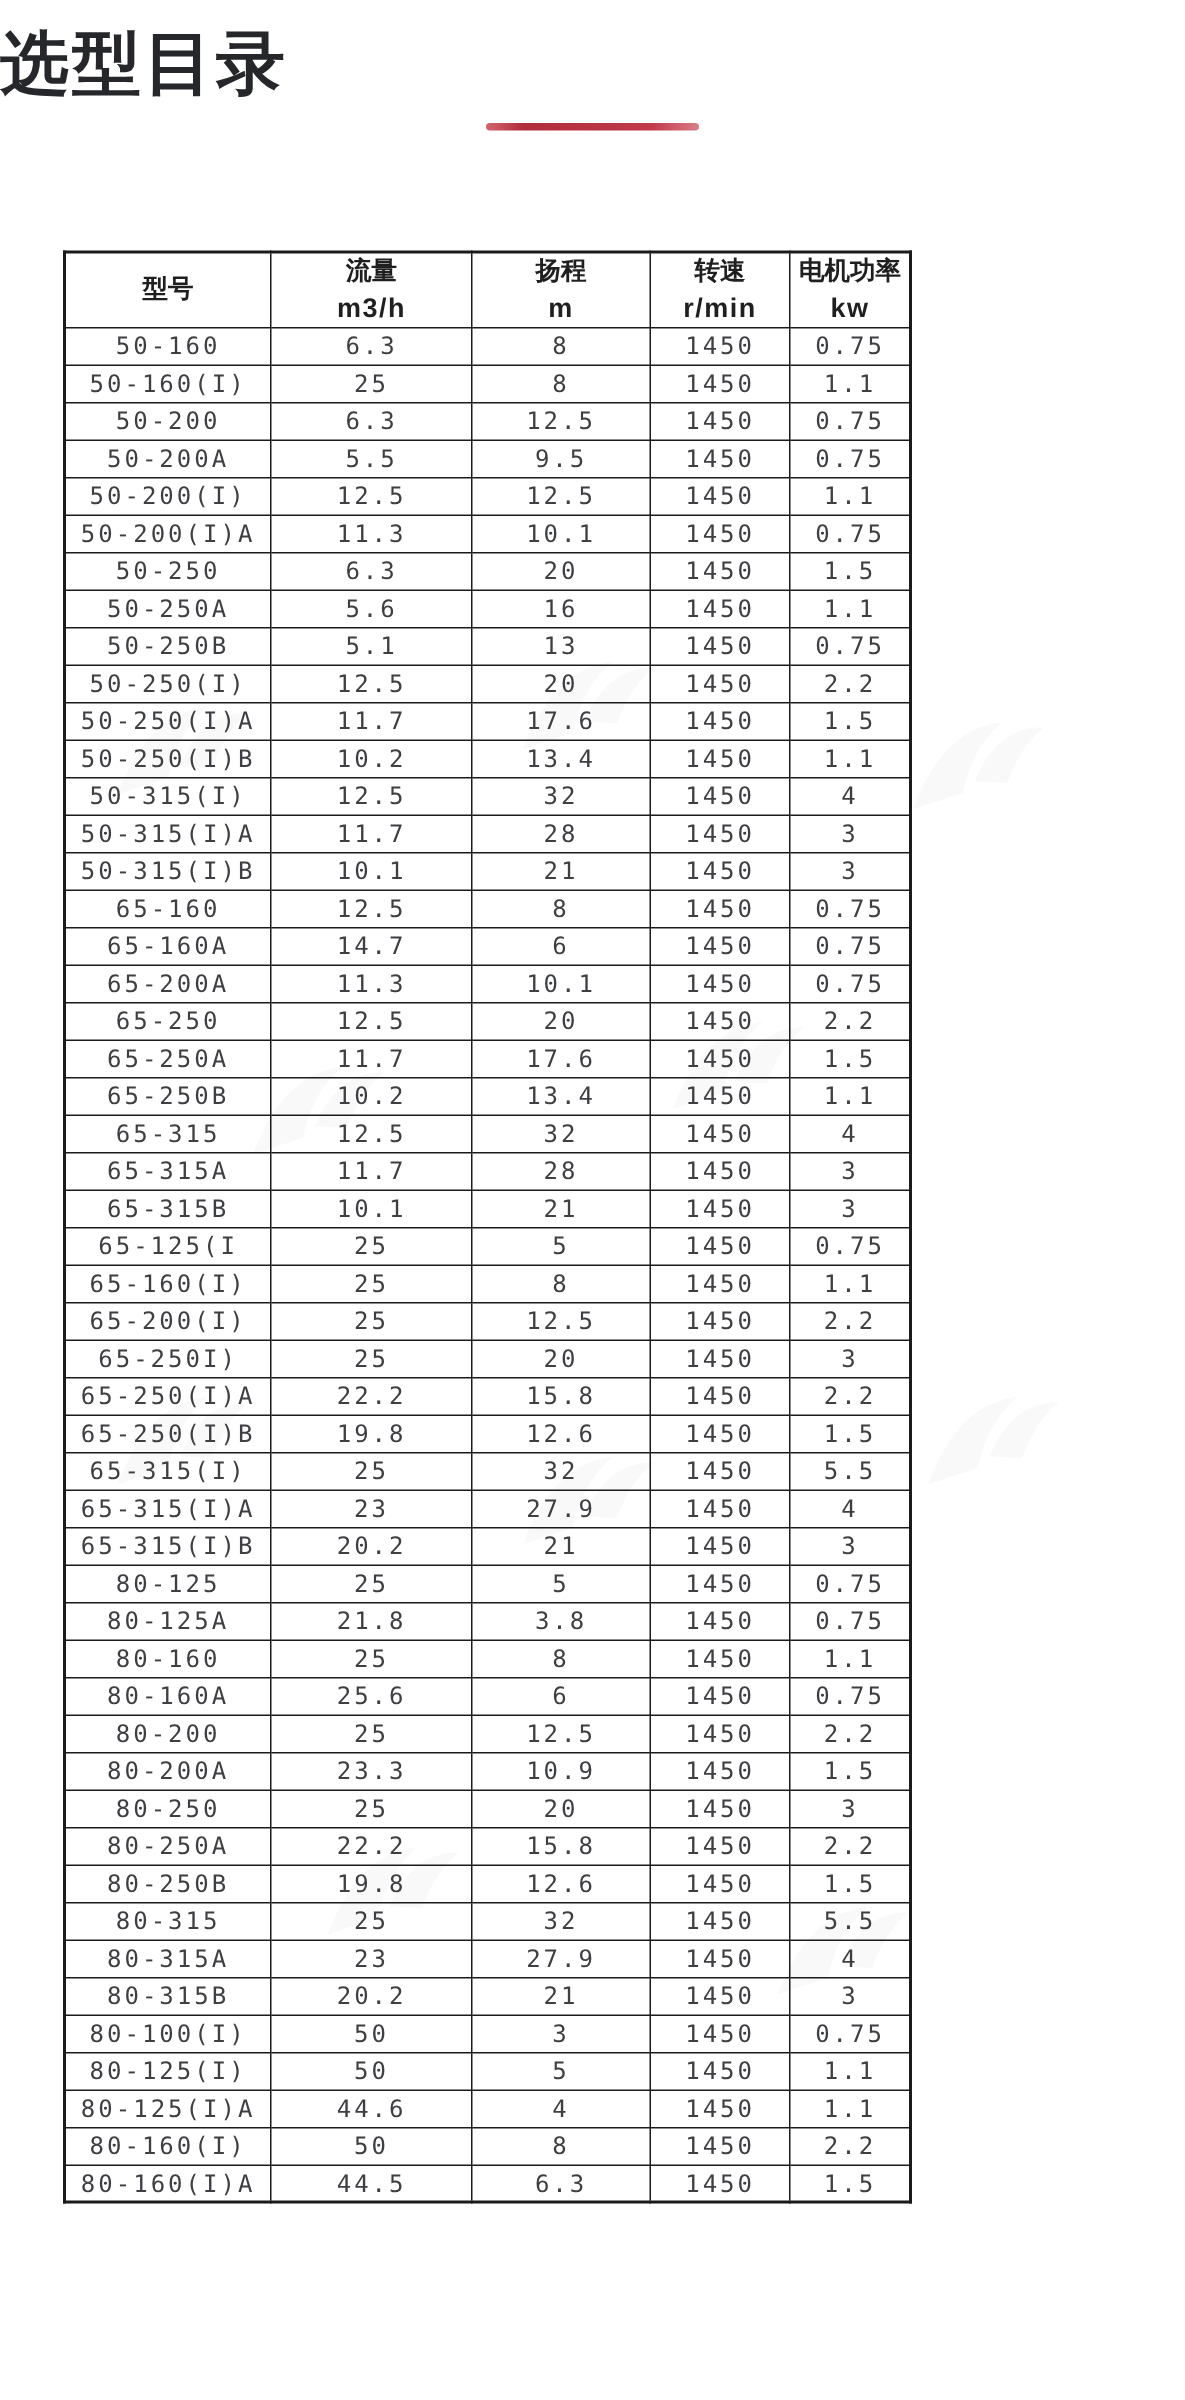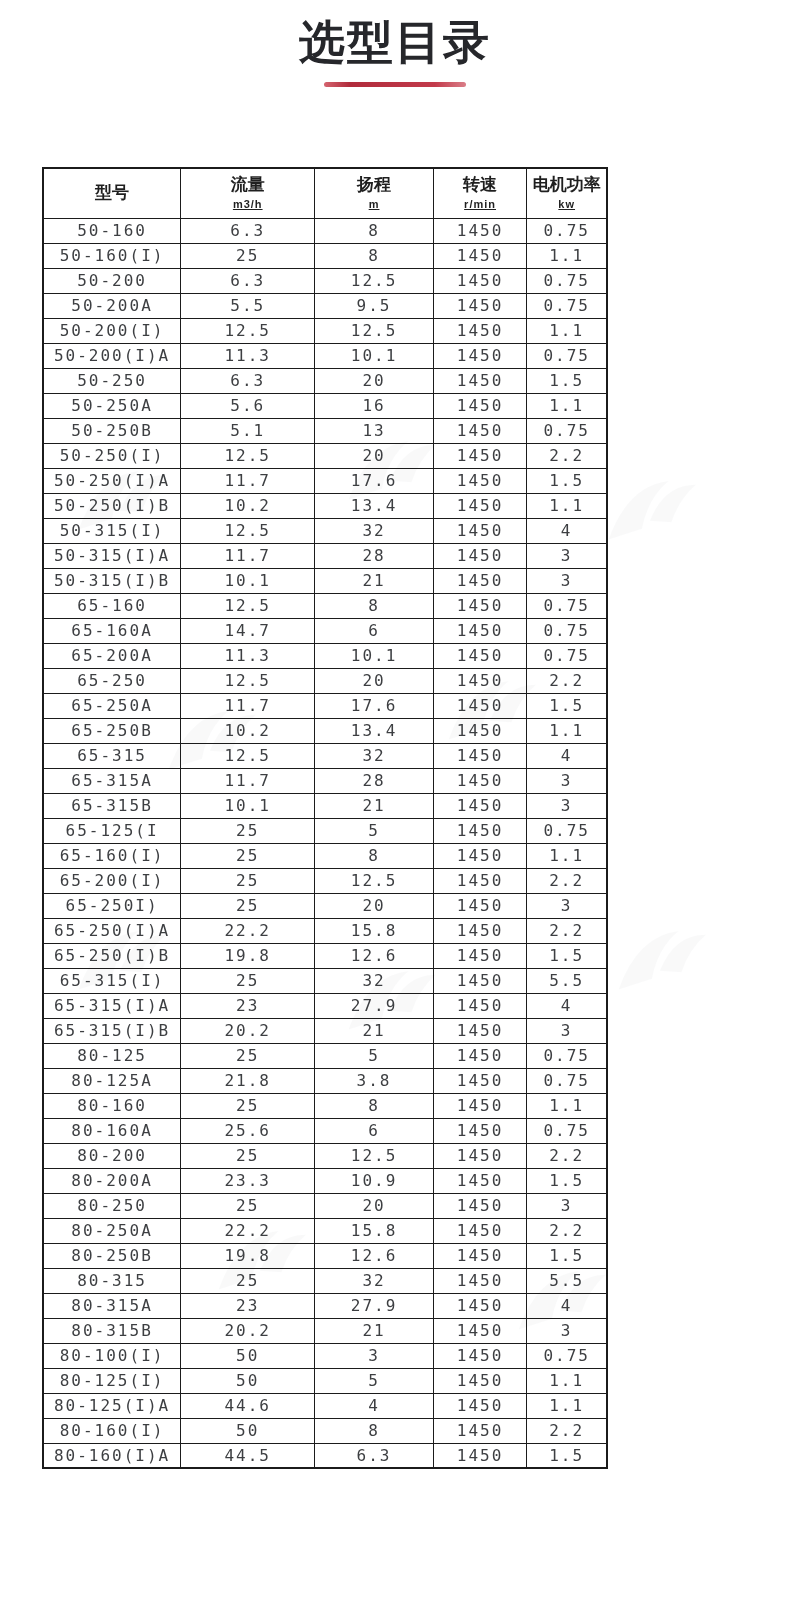--- a/index.html
+++ b/index.html
@@ -6,21 +6,21 @@
   html, body { margin: 0; padding: 0; }
   body {
     width: 790px; height: 1600px;
     background: #ffffff;
     overflow: hidden;
     position: relative;
     font-family: "Liberation Sans", sans-serif;
   }
   .page-title {
     margin-top: 16px;
-    text-align: center;
+    text-align: left;
     font-size: 46px;
     font-weight: bold;
     color: #26272b;
     letter-spacing: 2px;
     line-height: 1.15;
   }
   .title-underline {
     width: 142px; height: 5px;
     margin: 13px auto 0 auto;
     border-radius: 3px;
@@ -57,21 +57,21 @@
     overflow: hidden;
     white-space: nowrap;
   }
   thead th {
     height: 50px;
     font-size: 17px;
     font-weight: bold;
     color: #1f1f1f;
     line-height: 1.35;
   }
-  .h-unit { font-size: 11px; font-weight: bold; letter-spacing: 1px; text-decoration: underline; }
+  .h-unit { font-size: 18px; font-weight: bold; letter-spacing: 1px; }
   tbody td {
     height: 25px;
     font-family: "DejaVu Sans Mono", "Liberation Mono", monospace;
     font-size: 16px;
     color: #3d3f42;
     letter-spacing: 2px;
   }
 </style>
 </head>
 <body>

